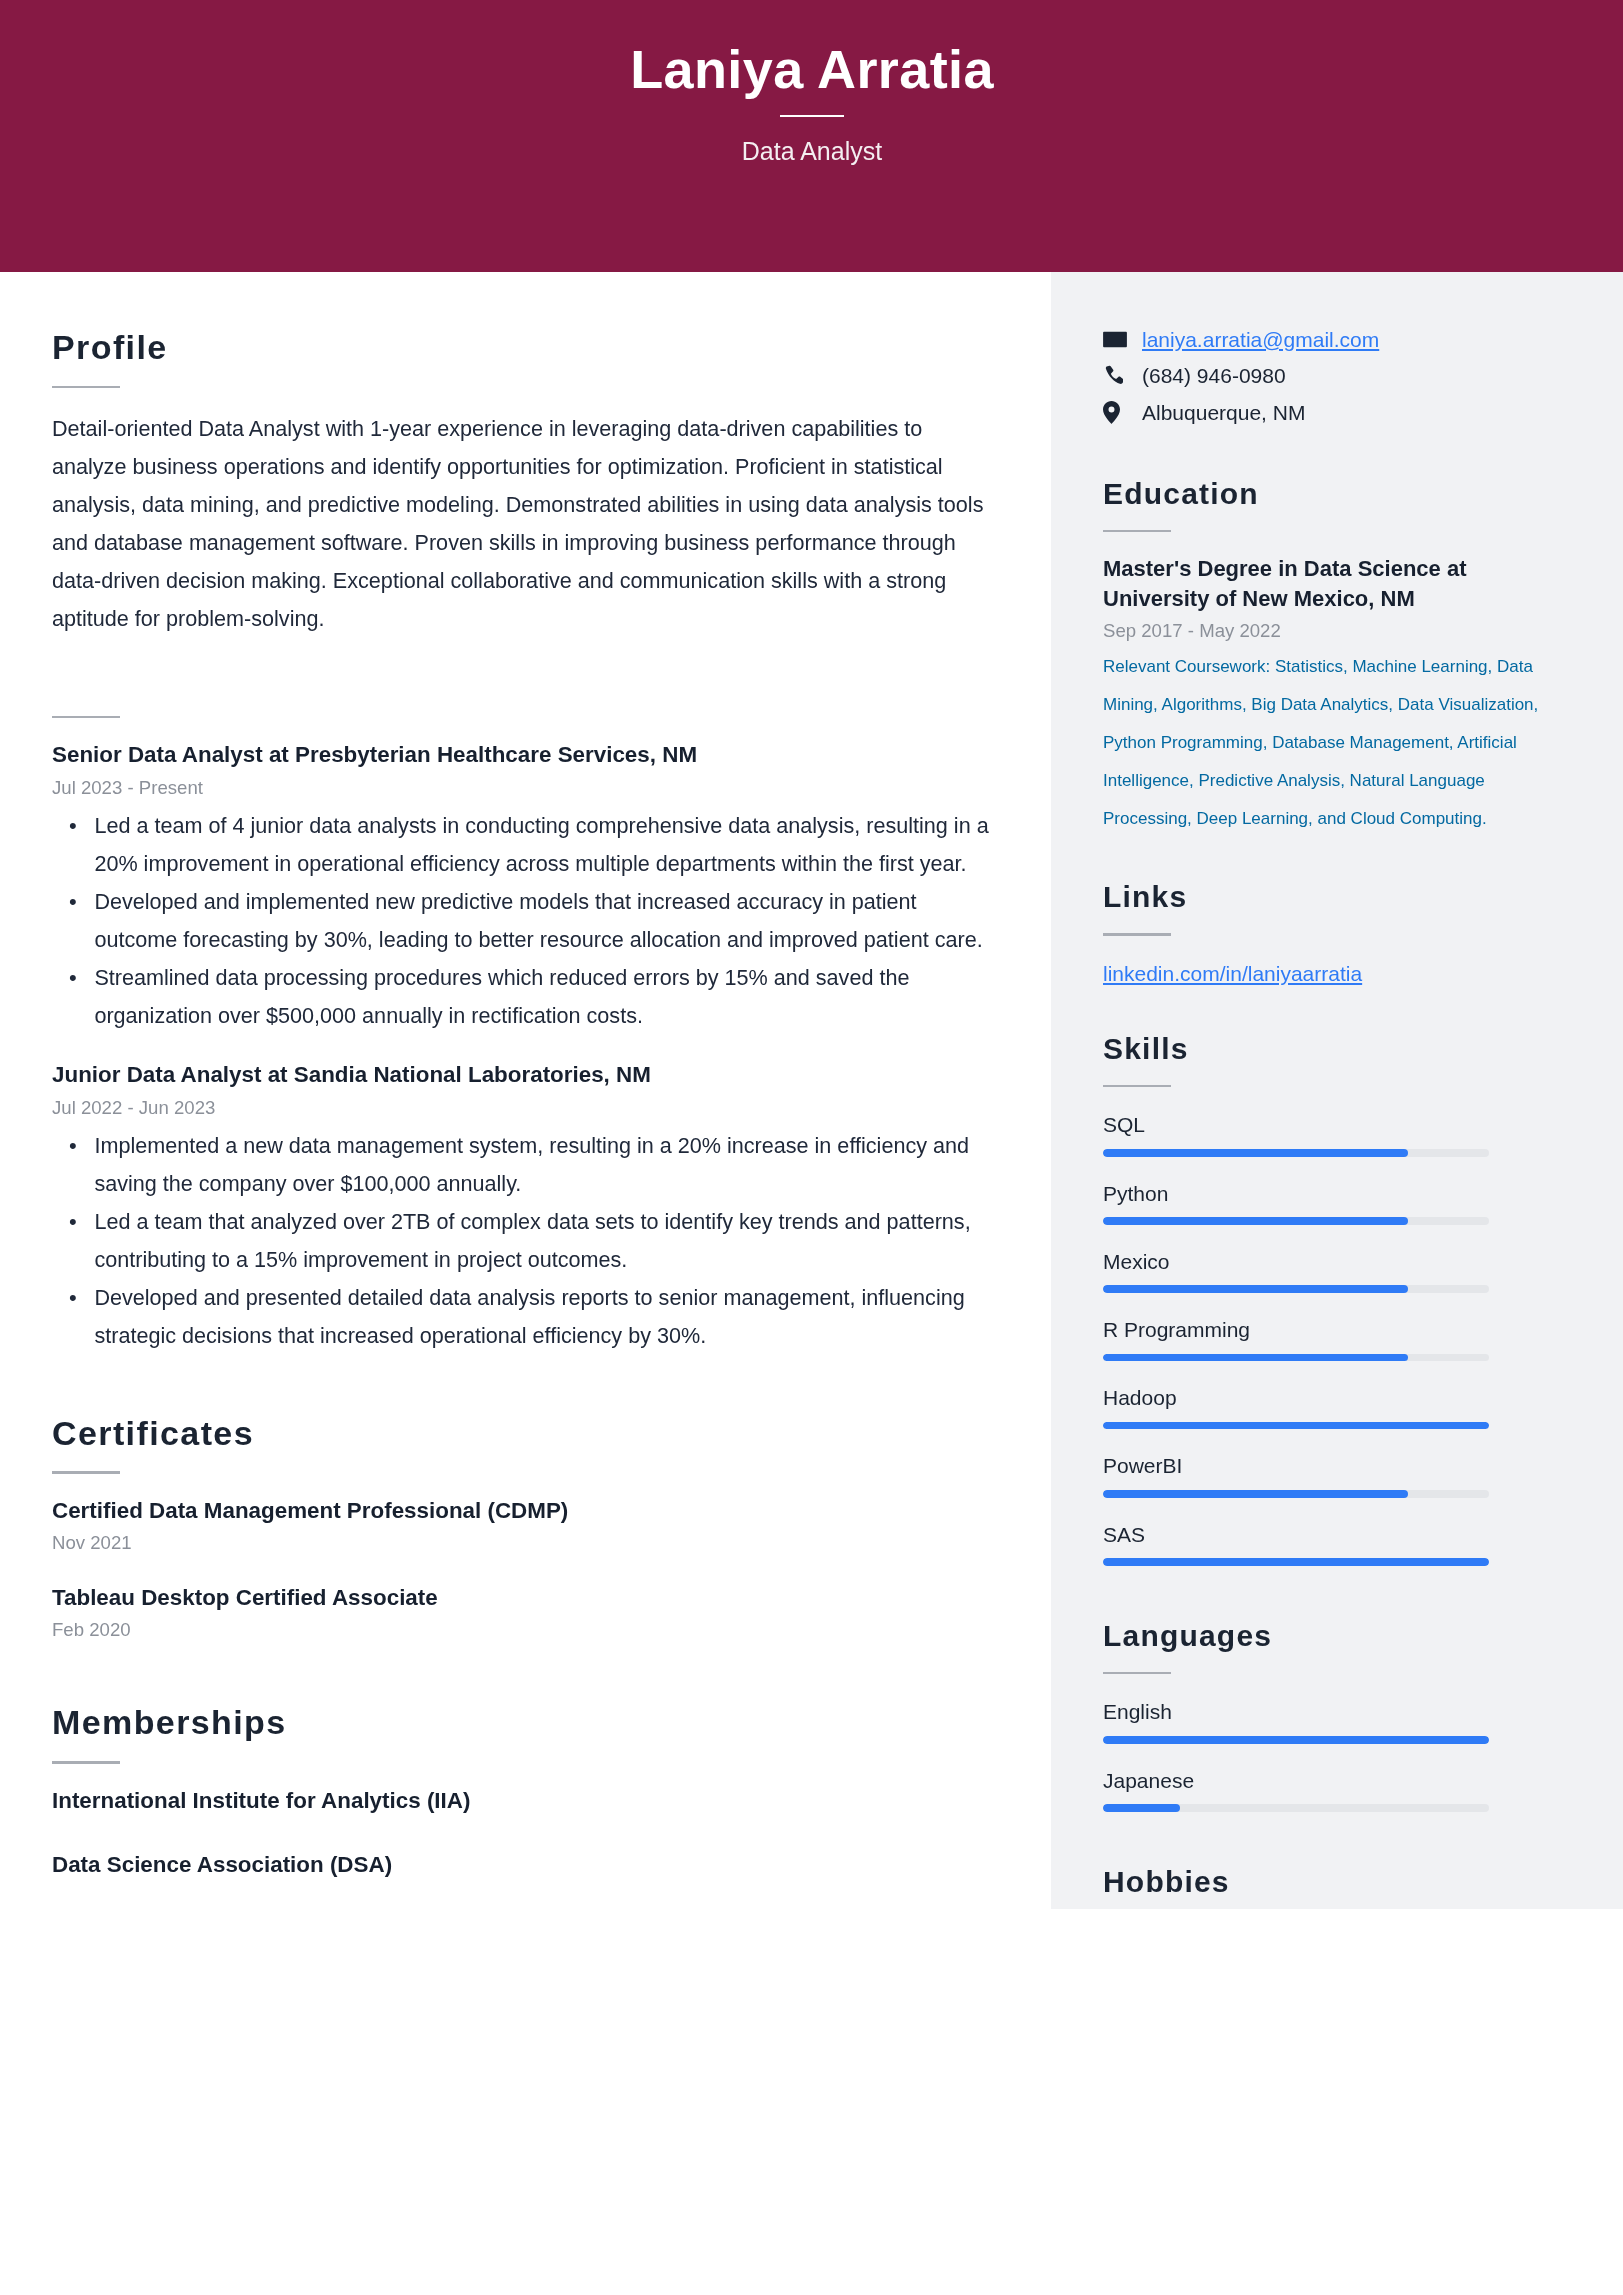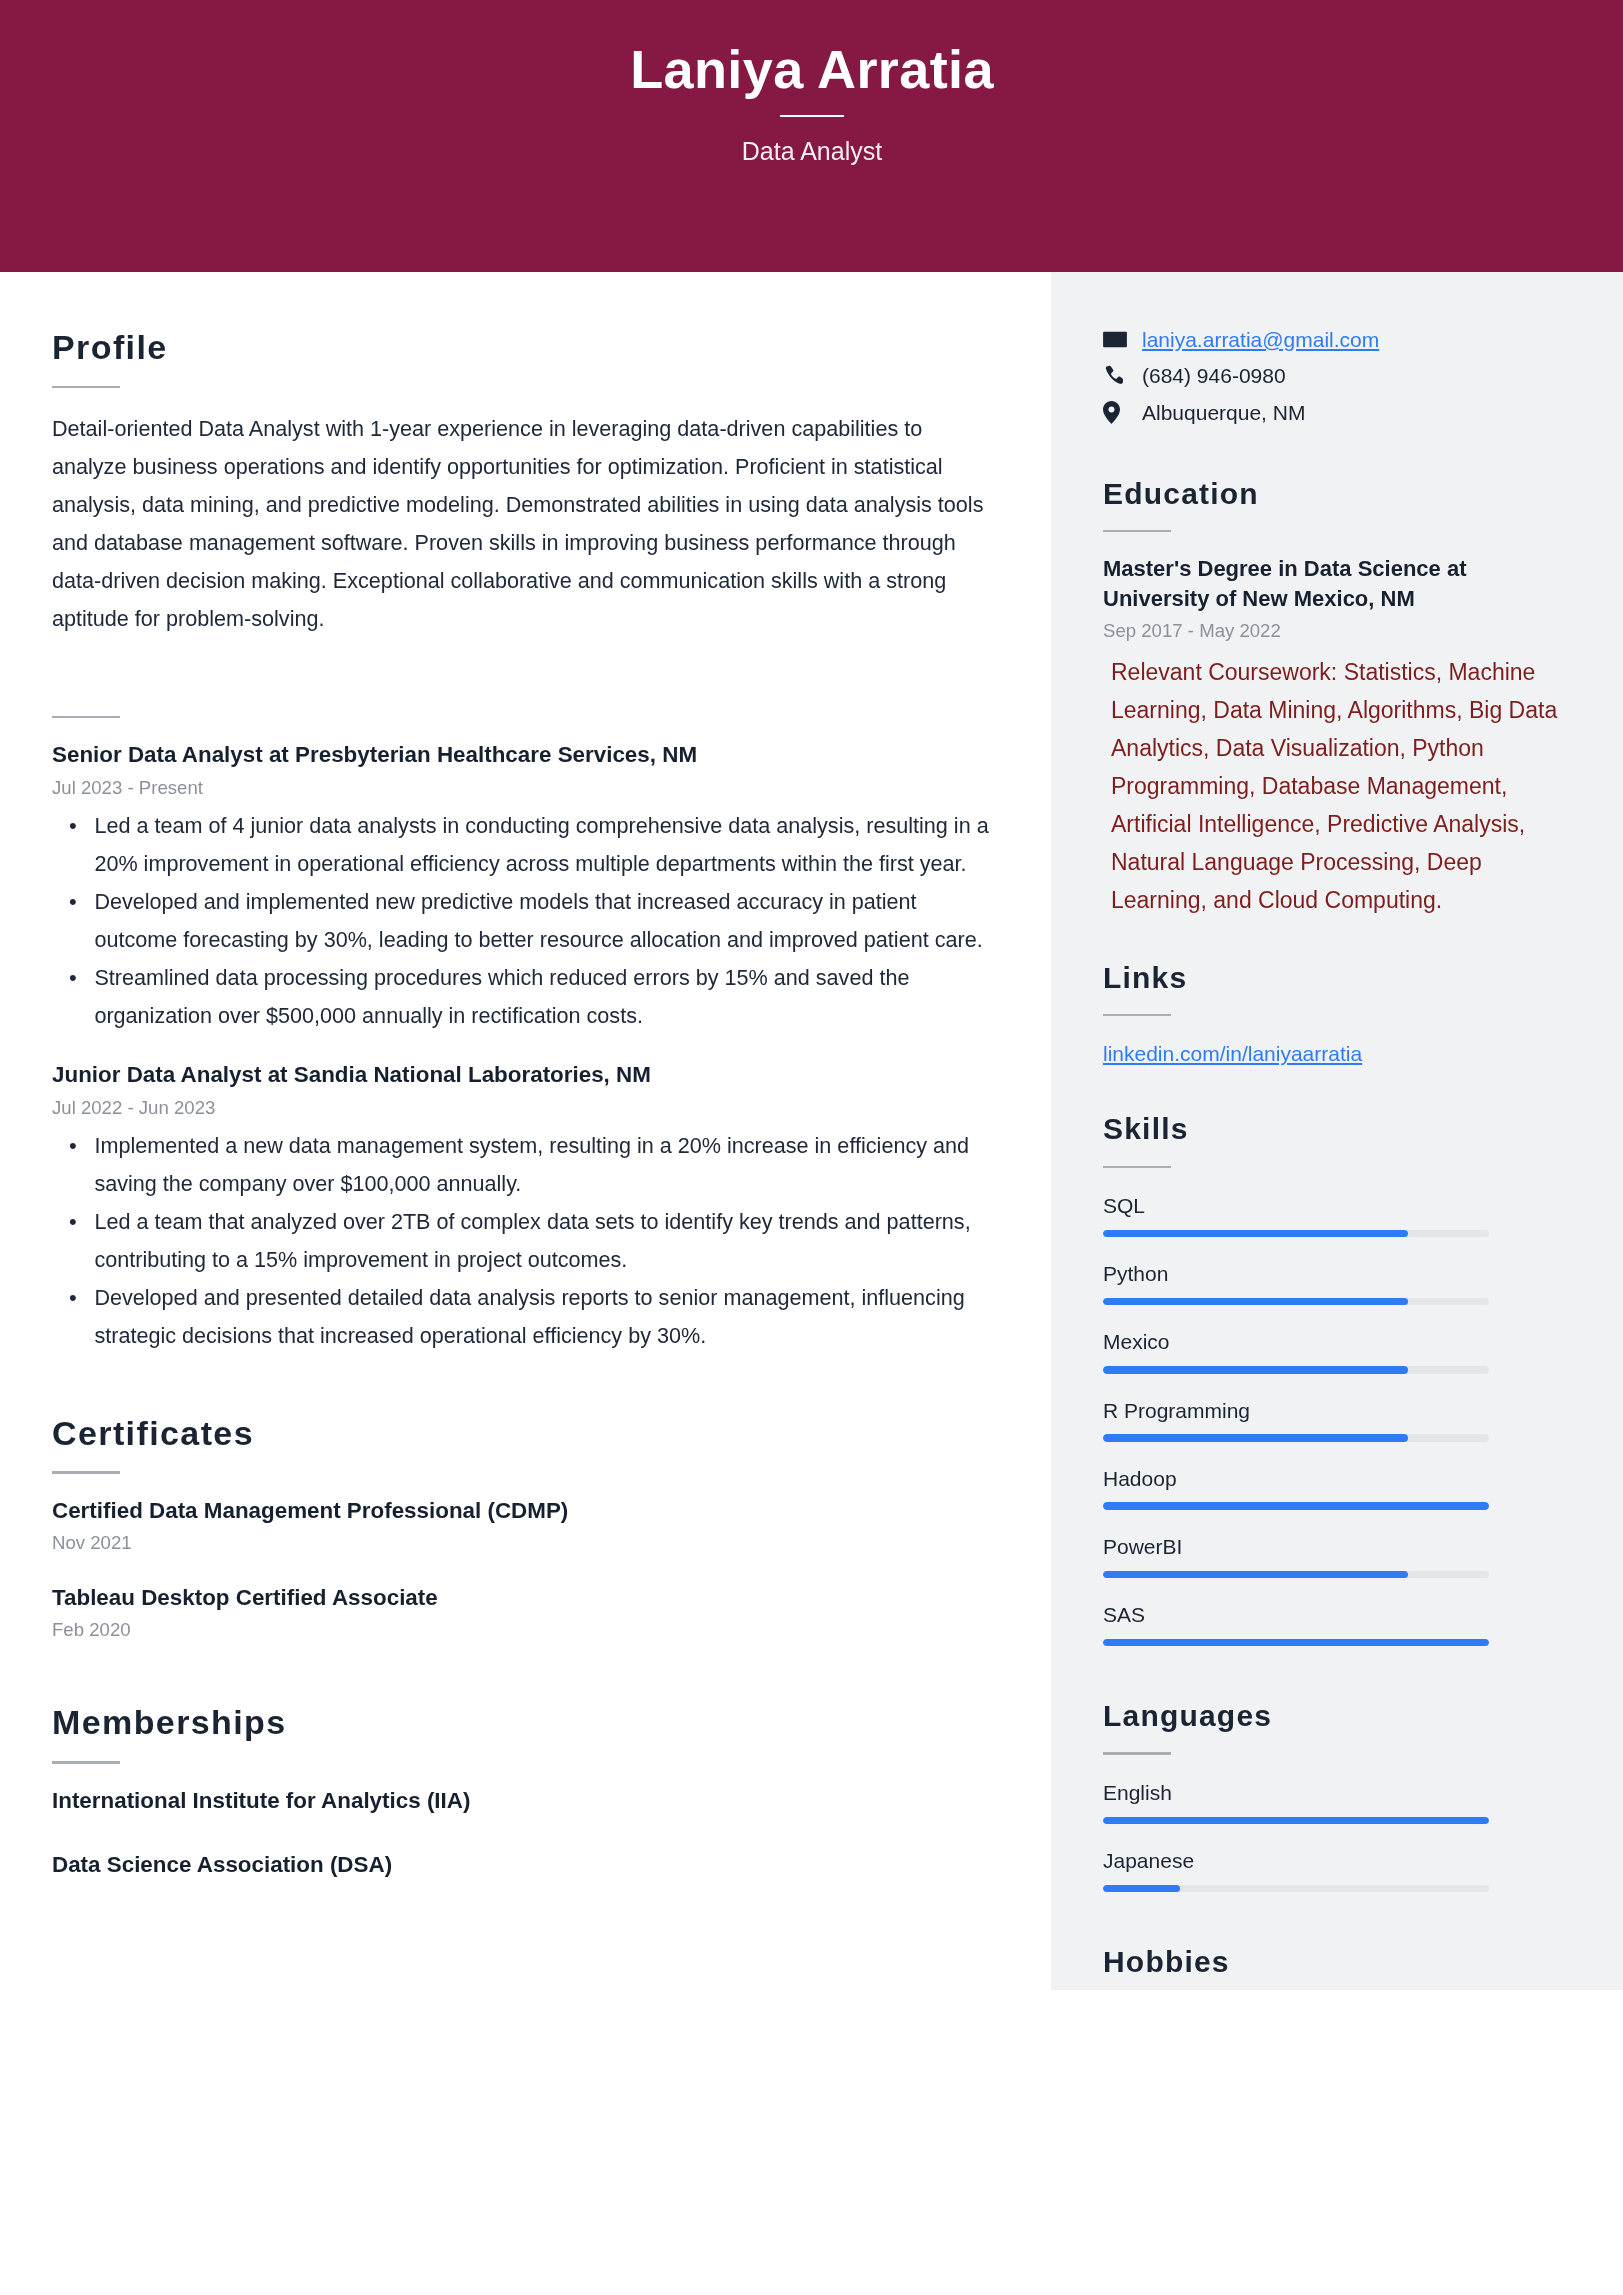--- a/index.html
+++ b/index.html
@@ -186,24 +186,24 @@
     line-height: 30px;
     margin: 0;
   }
   .edu-date {
     color: #8b9099;
     font-size: 18.6px;
     line-height: 29px;
     margin: 1.7px 0 3.4px 0;
   }
   .edu-desc {
-    color: #7f1d1d;
-    font-size: 23px;
+    color: #0369a1;
+    font-size: 17px;
     line-height: 38px;
-    margin: 8px;
+    margin: 0;
   }
 
   
   .skill { margin-bottom: 21px; }
   .skill-label {
     color: #1b2432;
     font-size: 21px;
     line-height: 32px;
     margin-bottom: 7.6px;
   }

